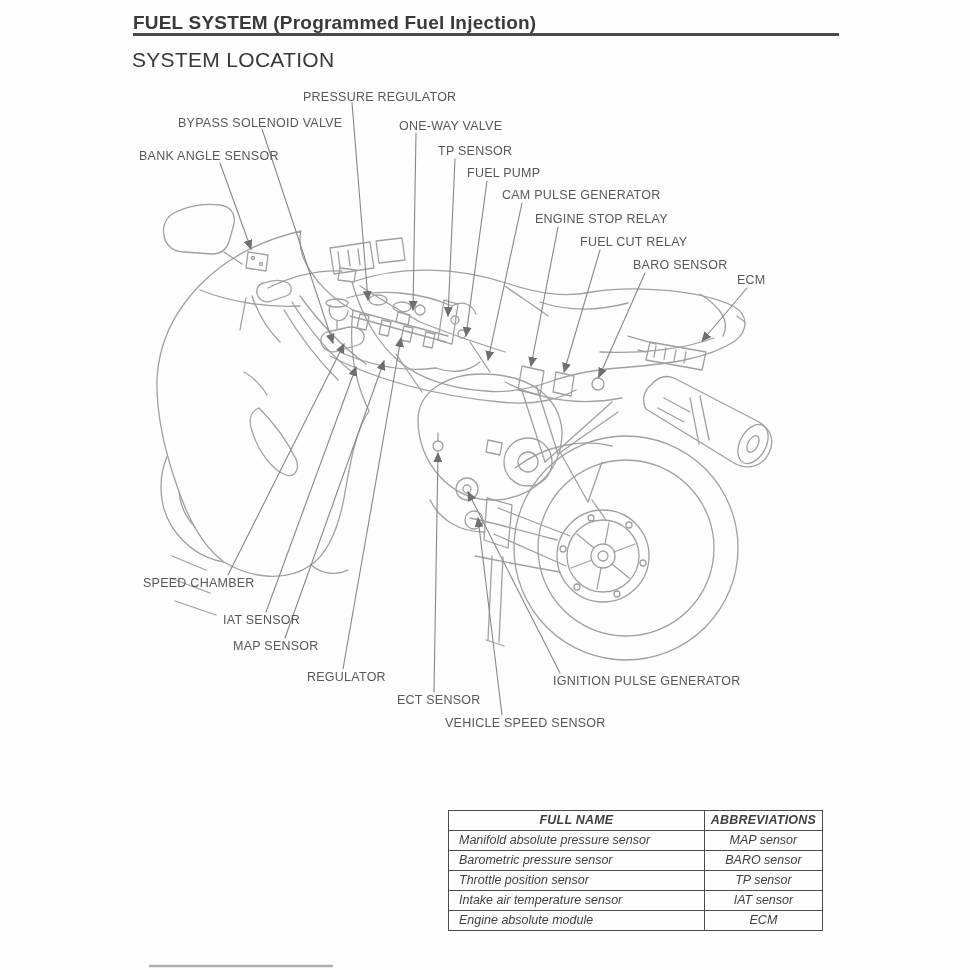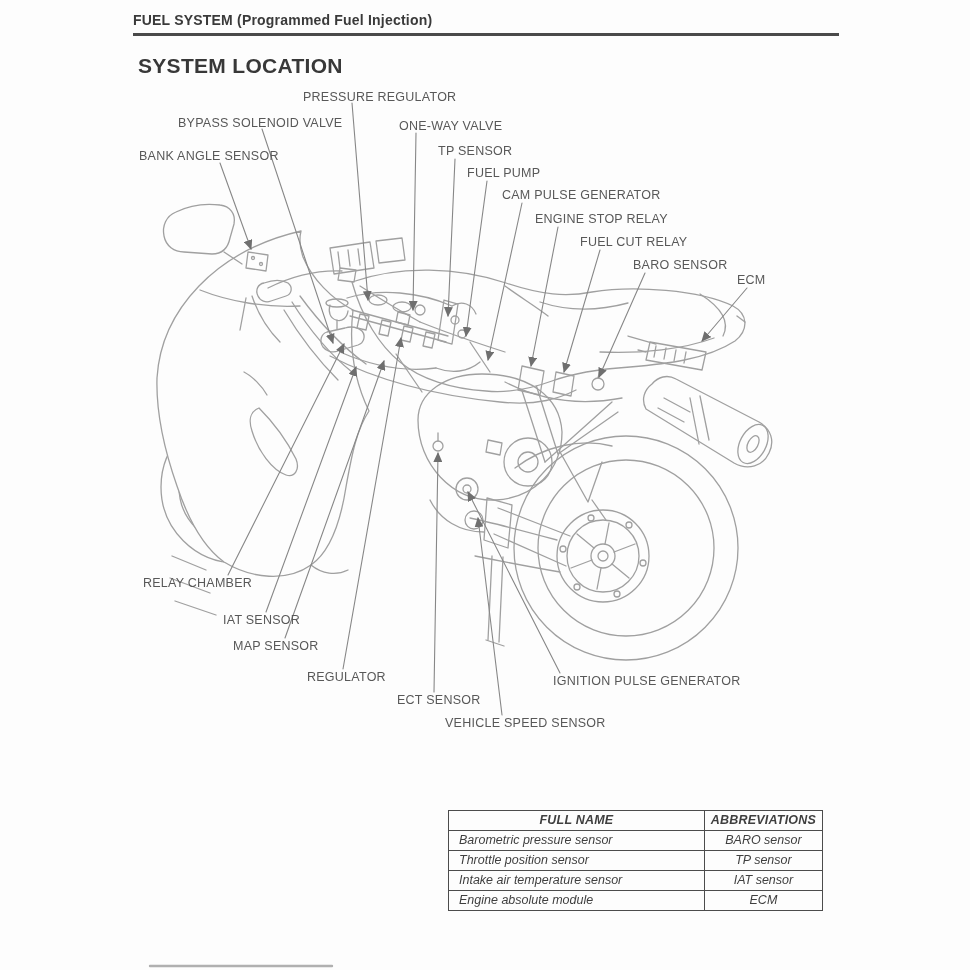--- a/index.html
+++ b/index.html
@@ -1,21 +1,21 @@
 <!DOCTYPE html>
 <html><head>
 <meta charset="utf-8">
 <style>
   html,body{margin:0;padding:0;background:#fff;}
   .page{position:relative;width:970px;height:970px;background:#fdfdfd;overflow:hidden;
         font-family:"Liberation Sans","DejaVu Sans",sans-serif;}
-  .section-title{position:absolute;left:133px;top:12px;font-size:14px;font-weight:bold;
+  .section-title{position:absolute;left:133px;top:12px;font-size:19px;font-weight:bold;
         color:#3a3a3a;letter-spacing:.2px;white-space:nowrap;}
   .header-rule{position:absolute;left:133px;top:33px;width:706px;height:3px;background:#4a4a4a;}
-  .page-title{position:absolute;left:132px;top:48px;margin:6px;font-size:21px;font-weight:bold;
+  .page-title{position:absolute;left:132px;top:48px;margin:0;font-size:21px;font-weight:normal;
         color:#383838;letter-spacing:.3px;white-space:nowrap;}
   .diagram{position:absolute;left:0;top:0;width:934px;height:800px;}
   .diagram svg{position:absolute;left:0;top:0;}
   .lbl{position:absolute;font-size:12.5px;color:#585858;letter-spacing:.25px;white-space:nowrap;line-height:1;}
   
   .art path,.art circle,.art ellipse,.art line,.art rect{stroke:#a0a0a0;fill:none;stroke-width:1.3;
         stroke-linecap:round;stroke-linejoin:round;}
   .art .wf{fill:#fdfdfd;}
   .art .lead{stroke:#878787;stroke-width:1.1;}
   .abbrev-table{position:absolute;left:448px;top:810px;width:375px;border-collapse:collapse;
@@ -259,38 +259,42 @@
     <div class="lbl" style="left:178px;top:117px">BYPASS SOLENOID VALVE</div>
     <div class="lbl" style="left:399px;top:120px">ONE-WAY VALVE</div>
     <div class="lbl" style="left:139px;top:150px">BANK ANGLE SENSOR</div>
     <div class="lbl" style="left:438px;top:145px">TP SENSOR</div>
     <div class="lbl" style="left:467px;top:167px">FUEL PUMP</div>
     <div class="lbl" style="left:502px;top:189px">CAM PULSE GENERATOR</div>
     <div class="lbl" style="left:535px;top:213px">ENGINE STOP RELAY</div>
     <div class="lbl" style="left:580px;top:236px">FUEL CUT RELAY</div>
     <div class="lbl" style="left:633px;top:259px">BARO SENSOR</div>
     <div class="lbl" style="left:737px;top:274px">ECM</div>
-    <div class="lbl" style="left:143px;top:577px">RELAY CHAMBER</div>
+    <div class="lbl" style="left:143px;top:577px">SPEED CHAMBER</div>
     <div class="lbl" style="left:223px;top:614px">IAT SENSOR</div>
     <div class="lbl" style="left:233px;top:640px">MAP SENSOR</div>
     <div class="lbl" style="left:307px;top:671px">REGULATOR</div>
     <div class="lbl" style="left:397px;top:694px">ECT SENSOR</div>
     <div class="lbl" style="left:445px;top:717px">VEHICLE SPEED SENSOR</div>
     <div class="lbl" style="left:553px;top:675px">IGNITION PULSE GENERATOR</div>
   </div>
 
   <table class="abbrev-table">
     <thead>
       <tr>
         <th>FULL NAME</th>
         <th>ABBREVIATIONS</th>
       </tr>
     </thead>
     <tbody>
       <tr>
+        <td class="full">Manifold absolute pressure sensor</td>
+        <td class="abbr">MAP sensor</td>
+      </tr>
+      <tr>
         <td class="full">Barometric pressure sensor</td>
         <td class="abbr">BARO sensor</td>
       </tr>
       <tr>
         <td class="full">Throttle position sensor</td>
         <td class="abbr">TP sensor</td>
       </tr>
       <tr>
         <td class="full">Intake air temperature sensor</td>
         <td class="abbr">IAT sensor</td>

